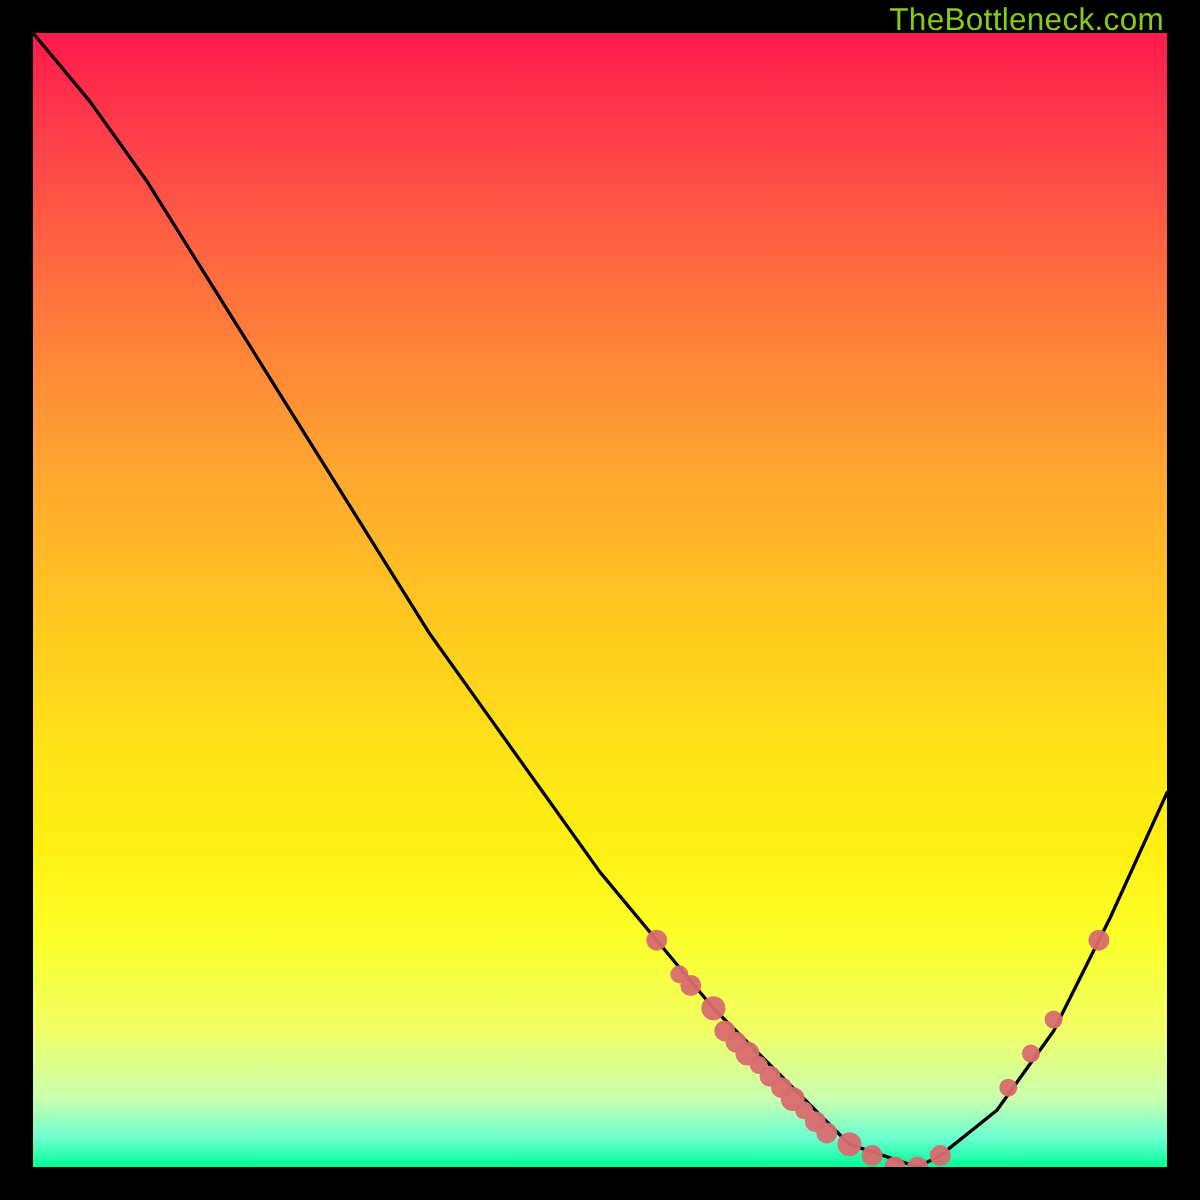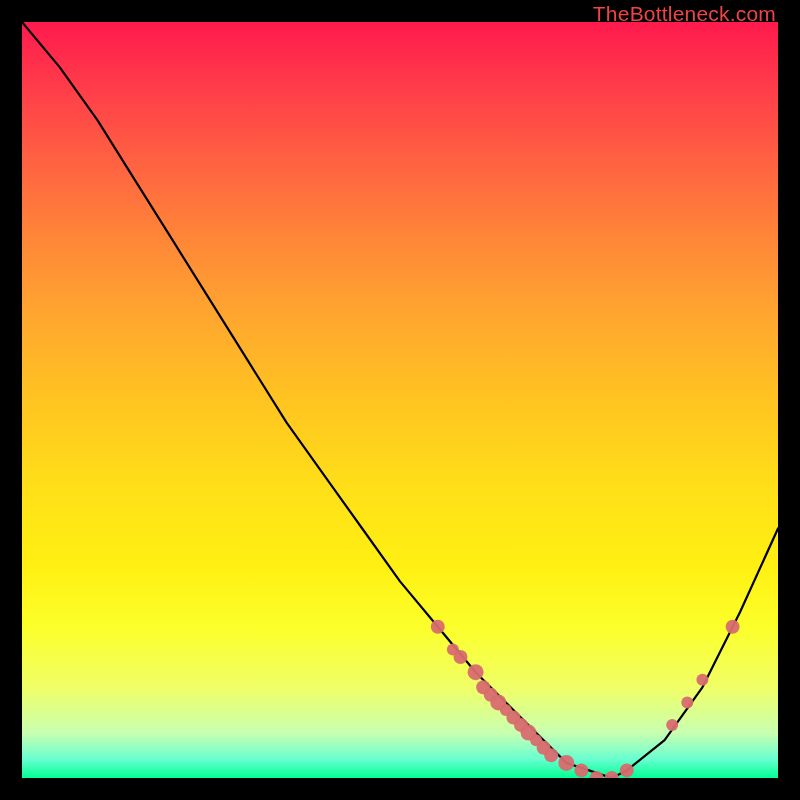--- a/index.html
+++ b/index.html
@@ -30,21 +30,21 @@
       #f0ff66 88%,
       #c9ffb0 94%,
       #69ffd0 97.5%,
       #00ff94 100%
     );
   }
   .watermark {
     position: absolute;
     top: 2px;
     right: 24px;
-    color: #ef4444;
+    color: #84cc16;
     font-size: 21px;
     font-weight: 500;
     letter-spacing: 0.2px;
   }
   svg.curve {
     position: absolute;
     left: 0;
     top: 0;
     width: 756px;
     height: 756px;

